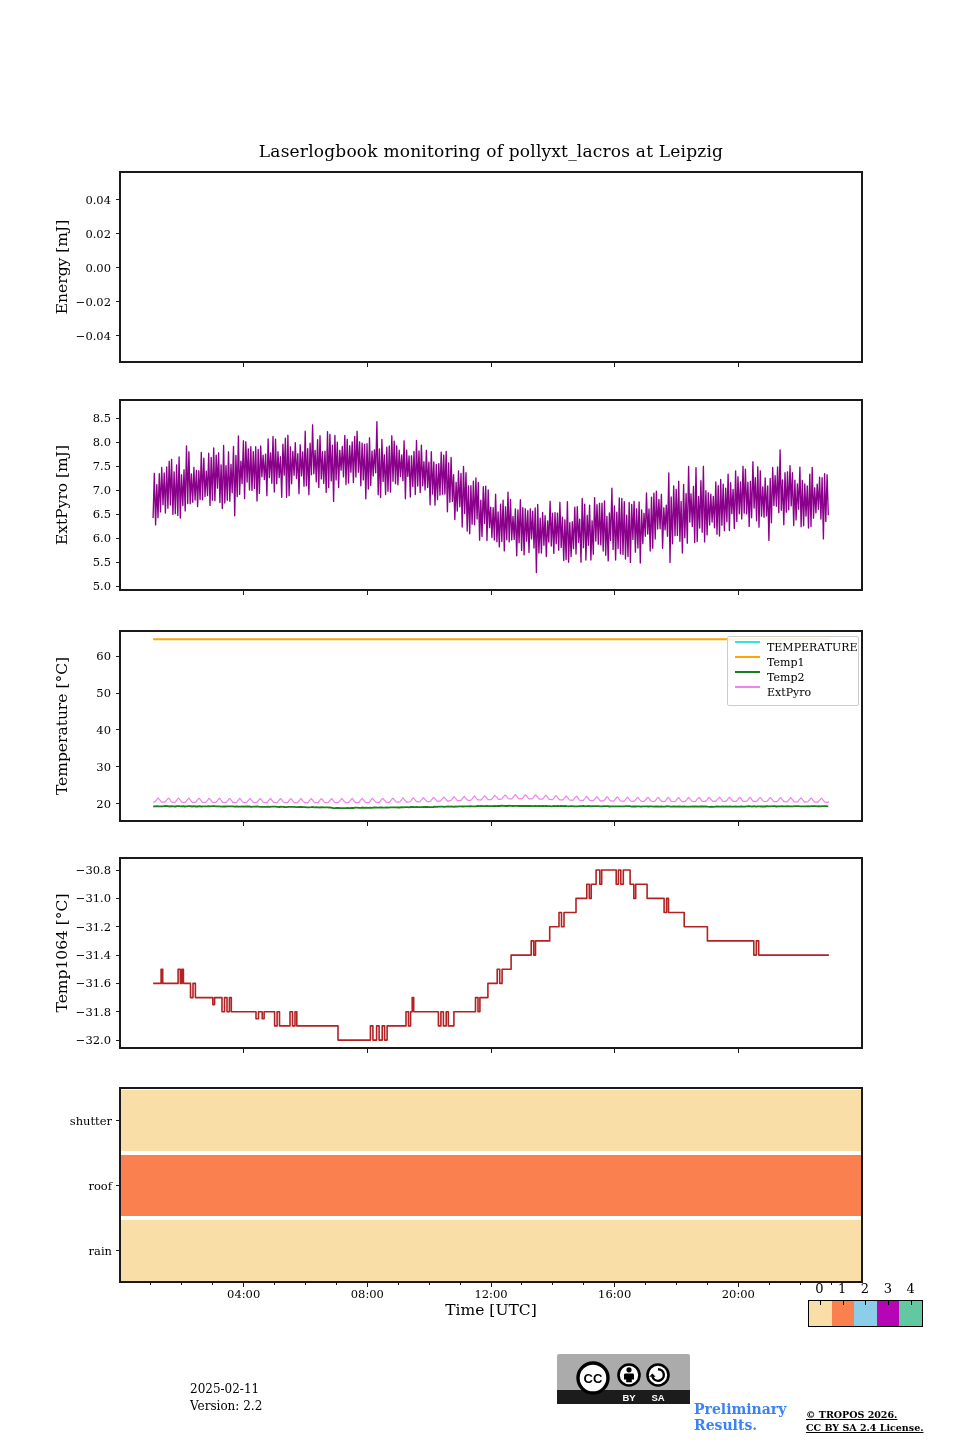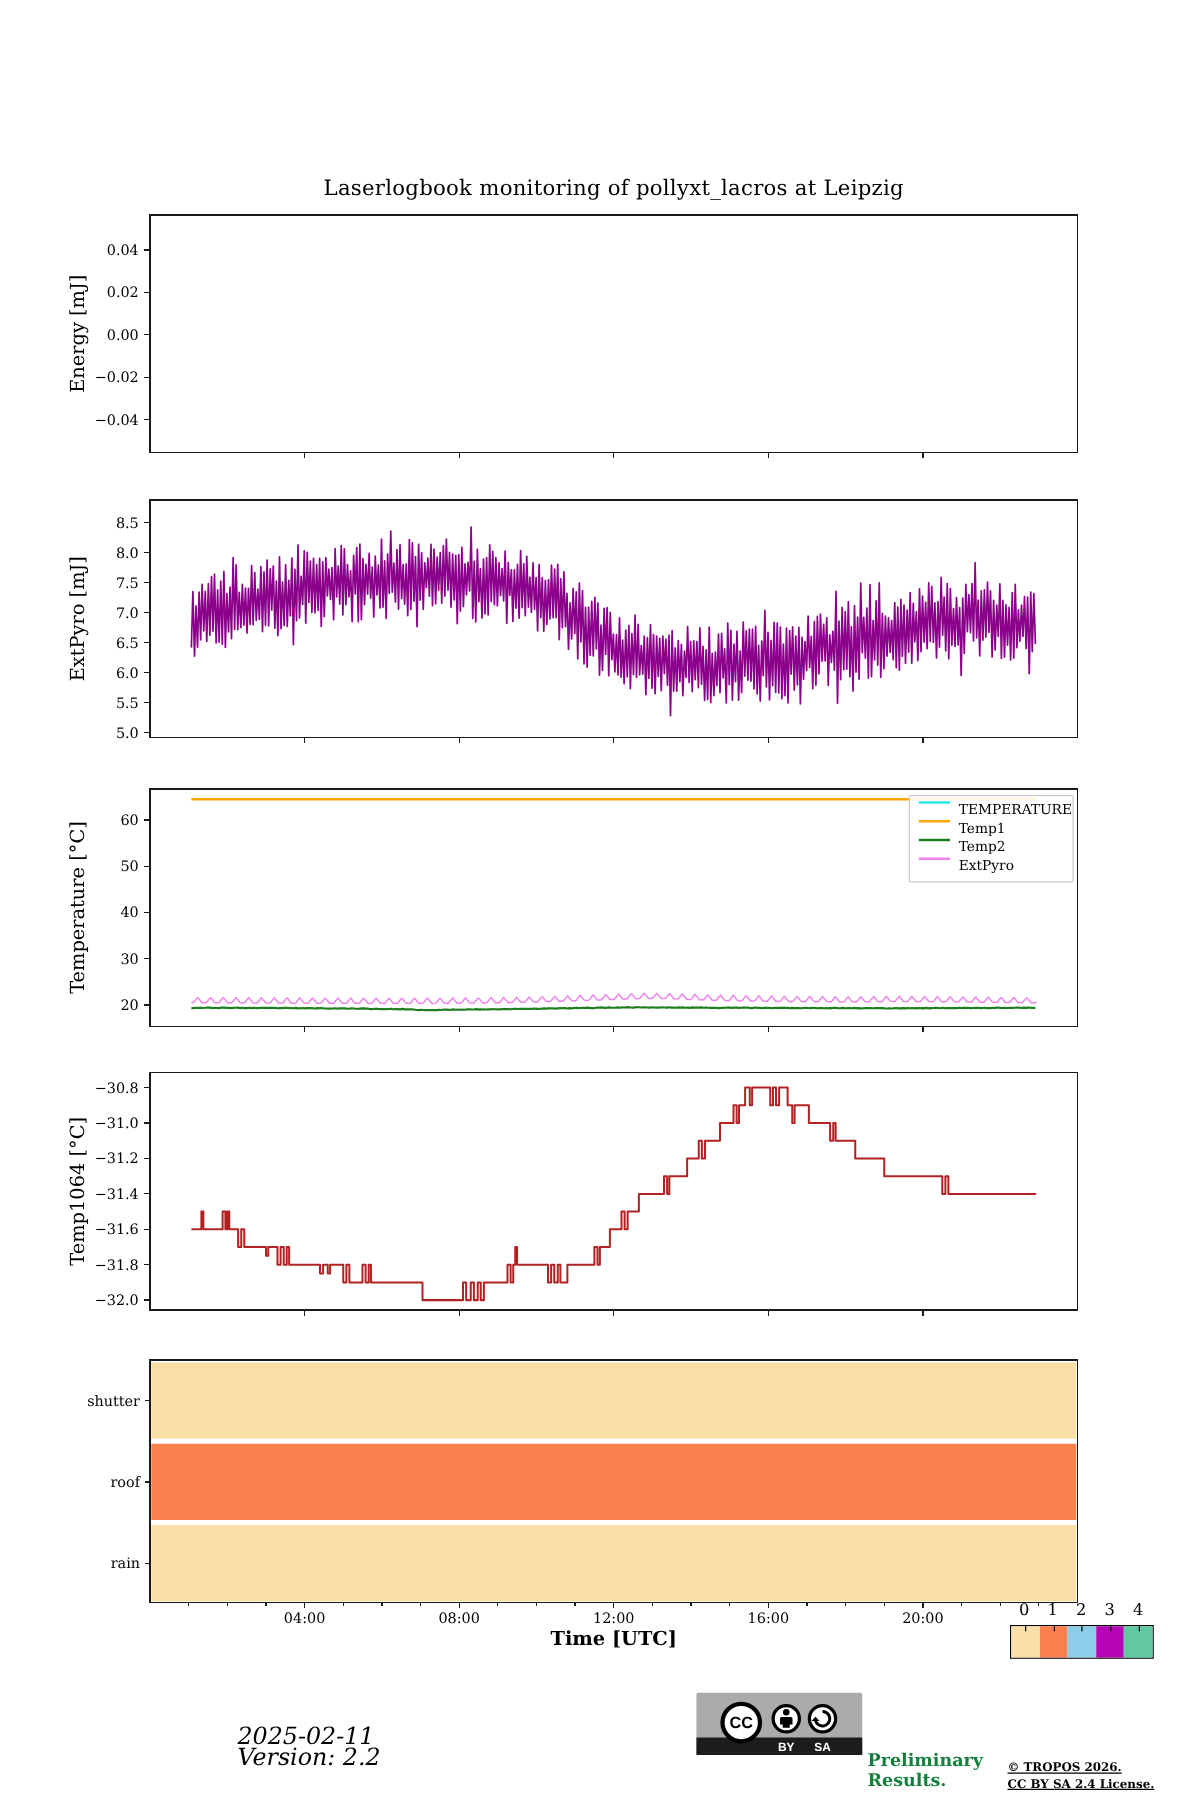--- a/index.html
+++ b/index.html
@@ -2,34 +2,34 @@
 <html><head>
 <meta charset="utf-8">
 <style>
   html,body{margin:0;padding:0;background:#fff;}
   .page{position:relative;width:960px;height:1440px;background:#ffffff;overflow:hidden;
         font-family:"DejaVu Serif","Liberation Serif",serif;color:#000;}
   .fig-title{position:absolute;left:120px;top:141px;width:742px;text-align:center;
              font-size:17px;font-weight:normal;letter-spacing:.2px;}
   .ylabel{position:absolute;left:62px;transform:translate(-50%,-50%) rotate(-90deg);
           white-space:nowrap;font-size:15.5px;}
-  .xlabel{position:absolute;left:120px;top:1301px;width:742px;text-align:center;font-size:15.5px;font-weight:bold;}
+  .xlabel{position:absolute;left:120px;top:1301px;width:742px;text-align:center;font-size:15.5px;}
   #chart-svg{position:absolute;left:0;top:0;}
   .legend{position:absolute;left:727px;top:636px;width:132px;background:rgba(255,255,255,.88);
           border:1px solid #cccccc;border-radius:2px;padding:4px 6px 4px 7px;box-sizing:border-box;}
   .lg-row{display:flex;align-items:flex-start;gap:7px;height:15px;}
   .lg-sw{display:inline-block;width:25px;height:2px;flex:0 0 25px;}
   .lg-lab{font-size:11px;white-space:nowrap;}
   .cbar-labels{position:absolute;left:808px;top:1281px;width:114px;display:flex;}
   .cbar-labels span{flex:1;text-align:center;font-size:13px;}
   .cbar{position:absolute;left:808px;top:1300px;width:113px;height:25px;display:flex;
         border:1.2px solid #000;box-sizing:content-box;}
   .cbar-cell{flex:1;position:relative;}
   .cbar-cell::before{content:"";position:absolute;top:0;left:50%;width:1px;height:4px;background:#000;}
-  .foot-left{position:absolute;left:190px;top:1381px;font-size:19px;line-height:17px;font-style:italic;}
+  .foot-left{position:absolute;left:190px;top:1381px;font-size:12px;line-height:17px;}
   .cc-badge{position:absolute;left:557px;top:1354px;}
   .prelim{position:absolute;left:694px;top:1401px;width:98px;font-size:14px;font-weight:bold;line-height:16px;}
   .copyr{position:absolute;left:806px;top:1409px;font-size:9.5px;font-weight:bold;line-height:12.5px;text-decoration:underline;}
 </style>
 </head>
 <body>
 
 <div class="page">
 
   <div class="fig-title">Laserlogbook monitoring of pollyxt_lacros at Leipzig</div>
@@ -218,20 +218,20 @@
     <circle cx="72" cy="21" r="10.5" fill="#ffffff" stroke="#000" stroke-width="2.6"></circle>
     <circle cx="72" cy="15.8" r="2.6" fill="#000"></circle>
     <path d="M 68.4 19.6 h 7.2 a 1.4 1.4 0 0 1 1.4 1.4 v 4.6 h -2.2 v 2.6 h -5.6 v -2.6 h -2.2 v -4.6 a 1.4 1.4 0 0 1 1.4 -1.4 z" fill="#000"></path>
     <circle cx="101" cy="21" r="10.5" fill="#ffffff" stroke="#000" stroke-width="2.6"></circle>
     <path d="M 101 15.2 a 5.8 5.8 0 1 1 -5.6 7.2" fill="none" stroke="#000" stroke-width="2.4"></path>
     <path d="M 92.2 22.8 l 3.2 -3.4 l 3.2 3.4 z" fill="#000"></path>
     <text x="72" y="47" text-anchor="middle" font-family="Liberation Sans, sans-serif" font-size="9.5" font-weight="bold" fill="#fff">BY</text>
     <text x="101" y="47" text-anchor="middle" font-family="Liberation Sans, sans-serif" font-size="9.5" font-weight="bold" fill="#fff">SA</text>
   </svg>
 
-  <div class="prelim" style="color: #15803d;">Preliminary Results.</div>
+  <div class="prelim" style="color: #3b82f6;">Preliminary Results.</div>
 
   <div class="copyr">
     <div>© TROPOS 2026.</div>
     <div>CC BY SA 2.4 License.</div>
   </div>
 
 </div>
 
 </body></html>

